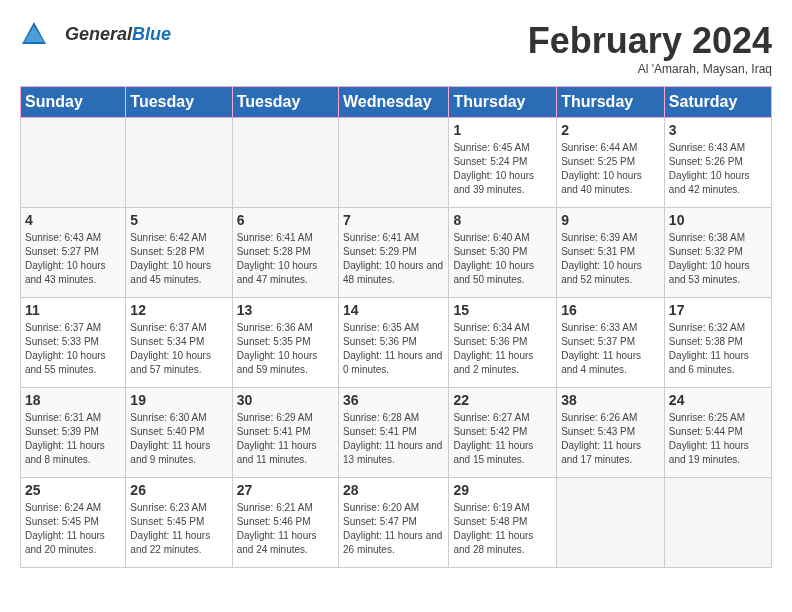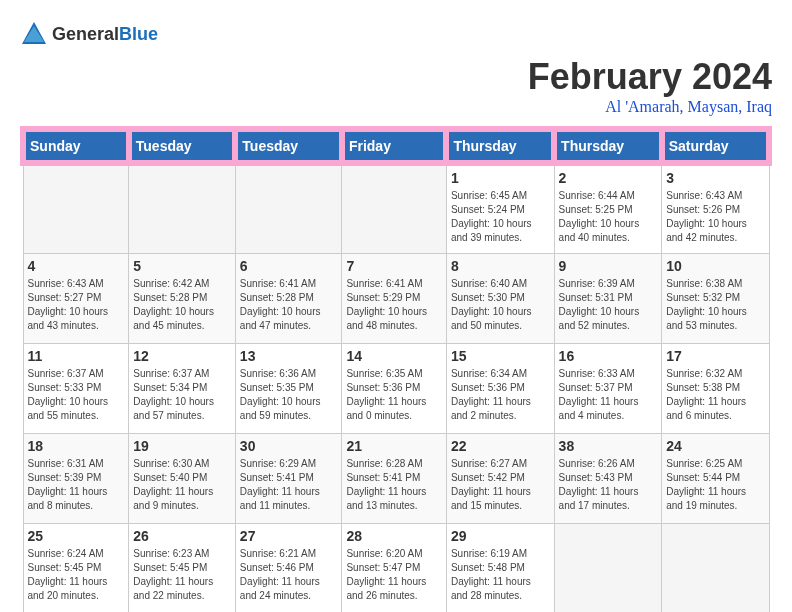--- a/index.html
+++ b/index.html
@@ -12,63 +12,62 @@
     }
     .header-area {
       display: flex;
       justify-content: space-between;
       align-items: flex-start;
       margin-bottom: 10px;
     }
     .logo {
       display: flex;
       align-items: center;
-      gap: 4px;
+      gap: 17px;
+      font-style: italic;
     }
     .logo-text-general {
       font-size: 18px;
       font-weight: bold;
       color: #333;
     }
     .logo-text-blue {
       font-size: 18px;
       font-weight: bold;
       color: #1a6fba;
     }
     .logo-icon {
       width: 28px;
       height: 28px;
     }
     .title-area {
       text-align: right;
-      margin-top: 36px;
     }
     .month-title {
       font-size: 36px;
       font-weight: bold;
       color: #333;
     }
     .location-title {
-      font-size: 16px;
-      color: #1d4ed8;
-      font-family: Liberation Serif, serif;
+      font-size: 12px;
+      color: #404040;
     }
     table {
       width: 100%;
       border-collapse: collapse;
       font-size: 11px;
     }
     th {
       background-color: #2a6cb5;
       color: #fff;
       padding: 6px 4px;
       text-align: left;
-      font-size: 14px;
-      font-weight: bold;
-      border: 6px solid #f9a8d4;
+      font-size: 16px;
+      font-weight: bold;
+      border: 1px solid #f9a8d4;
     }
     td {
       border: 1px solid #ccc;
       vertical-align: top;
       padding: 4px;
       height: 90px;
       width: 113px;
       background: #fff;
     }
     td.empty {
@@ -108,21 +107,21 @@
     <div class="location-title">Al 'Amarah, Maysan, Iraq</div>
   </div>
 </div>
 
 <table>
   <thead>
     <tr>
     <th>Sunday</th>
         <th>Tuesday</th>
         <th>Tuesday</th>
-        <th>Friday</th>
+        <th>Wednesday</th>
         <th>Thursday</th>
         <th>Thursday</th>
         <th>Saturday</th>
       </tr>
   </thead>
   <tbody id="calendar-body">
   <tr>
         <td class="empty"></td>
         <td class="empty"></td>
         <td class="empty"></td>
@@ -207,21 +206,21 @@
         </td>
         <td>
           <span class="day-number">19</span>
           <div class="day-info">Sunrise: 6:30 AM<br>Sunset: 5:40 PM<br>Daylight: 11 hours and 9 minutes.</div>
         </td>
         <td>
           <span class="day-number">30</span>
           <div class="day-info">Sunrise: 6:29 AM<br>Sunset: 5:41 PM<br>Daylight: 11 hours and 11 minutes.</div>
         </td>
         <td>
-          <span class="day-number">21</span>
+          <span class="day-number">36</span>
           <div class="day-info">Sunrise: 6:28 AM<br>Sunset: 5:41 PM<br>Daylight: 11 hours and 13 minutes.</div>
         </td>
         <td>
           <span class="day-number">22</span>
           <div class="day-info">Sunrise: 6:27 AM<br>Sunset: 5:42 PM<br>Daylight: 11 hours and 15 minutes.</div>
         </td>
         <td>
           <span class="day-number">38</span>
           <div class="day-info">Sunrise: 6:26 AM<br>Sunset: 5:43 PM<br>Daylight: 11 hours and 17 minutes.</div>
         </td>

